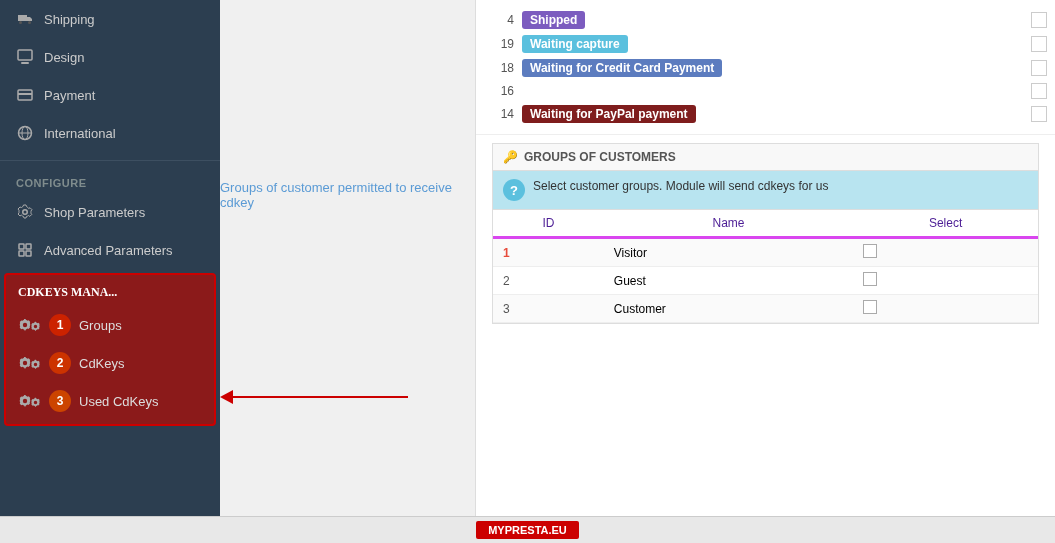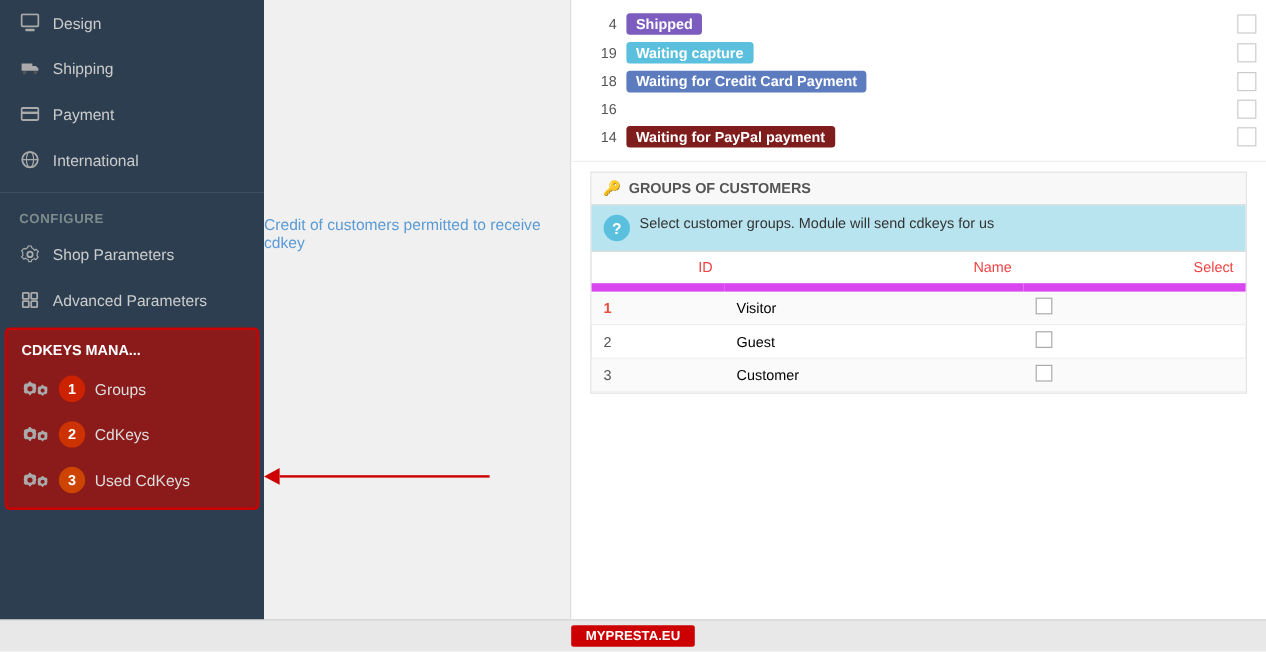--- a/index.html
+++ b/index.html
@@ -8,21 +8,21 @@
     .main-layout { display: flex; flex: 1; height: 100%; }
 
     
     .sidebar { width: 220px; background: #2c3e50; color: #ccc; display: flex; flex-direction: column; flex-shrink: 0; }
     .sidebar-item { display: flex; align-items: center; gap: 10px; padding: 10px 16px; cursor: pointer; font-size: 13px; color: #ccc; }
     .sidebar-item .icon { width: 18px; height: 18px; display: flex; align-items: center; justify-content: center; flex-shrink: 0; }
     .sidebar-divider { border-top: 1px solid #3d4f61; margin: 8px 0; }
     .sidebar-section-title { padding: 8px 16px 4px; font-size: 11px; color: #7f8c8d; text-transform: uppercase; letter-spacing: 0.5px; font-weight: bold; }
 
     .cdkeys-section { background: #8b1a1a; border: 2px solid #cc0000; margin: 4px; border-radius: 4px; padding: 4px 0; }
-    .cdkeys-section .section-header { padding: 6px 12px; font-size: 12px; color: #fff; font-weight: bold; }
+    .cdkeys-section .section-header { padding: 6px 12px; font-size: 12px; color: #fff; font-weight: bold; font-family: Liberation Serif, serif; }
     .cdkeys-item { display: flex; align-items: center; gap: 8px; padding: 8px 12px; cursor: pointer; color: #ddd; font-size: 13px; }
     .cdkeys-item .gear-icon-wrap { display: flex; align-items: center; gap: 2px; }
 
     
     .step-badge { width: 22px; height: 22px; border-radius: 50%; background: #cc0000; color: white; font-size: 12px; font-weight: bold; display: flex; align-items: center; justify-content: center; flex-shrink: 0; }
     .step-badge-1 { background: #cc2200; }
     .step-badge-2 { background: #cc3300; }
     .step-badge-3 { background: #cc4400; }
 
     
@@ -43,21 +43,21 @@
     .status-badge.paypal { background: #7f1d1d; }
     .status-checkbox { width: 16px; height: 16px; border: 1px solid #ccc; background: white; flex-shrink: 0; margin-left: auto; }
 
     
     .groups-panel { border: 1px solid #ddd; margin: 0 8px; }
     .groups-panel-header { background: #f8f8f8; padding: 6px 10px; font-size: 12px; font-weight: bold; color: #555; display: flex; align-items: center; gap: 6px; border-bottom: 1px solid #ddd; }
     .key-icon { color: #e67e22; }
     .groups-info-bar { background: #b8e4f0; padding: 8px 10px; font-size: 12px; color: #333; display: flex; align-items: flex-start; gap: 8px; border-bottom: 1px solid #ddd; }
     .info-icon { width: 22px; height: 22px; border-radius: 50%; background: #5bc0de; color: white; display: flex; align-items: center; justify-content: center; font-weight: bold; font-size: 13px; flex-shrink: 0; }
     .groups-table { width: 100%; border-collapse: collapse; }
-    .groups-table th { padding: 6px 10px; text-align: right; font-size: 12px; color: #ef4444; border-bottom: 7px solid #d946ef; font-weight: normal; }
+    .groups-table th { padding: 6px 10px; text-align: center; font-size: 12px; color: #4c1d95; border-bottom: 3px solid #d946ef; font-weight: normal; }
     .groups-table td { padding: 5px 10px; font-size: 12px; border-bottom: 1px solid #eee; }
     .groups-table tr:nth-child(odd) td { background: #fafafa; }
     .row-id-1 { color: #e74c3c; font-weight: bold; }
     .row-id-2, .row-id-3 { color: #555; }
     .row-checkbox { width: 14px; height: 14px; border: 1px solid #aaa; background: white; display: inline-block; }
 
     
     .footer { background: #e8e8e8; text-align: center; padding: 4px; border-top: 1px solid #ccc; }
     .footer-badge { background: #cc0000; color: white; font-size: 11px; font-weight: bold; padding: 3px 12px; border-radius: 2px; display: inline-block; }
 
@@ -67,35 +67,35 @@
 </head>
 <body>
 
 <div class="main-layout" style="position:relative;">
 
   <div class="sidebar">
 
     <div class="sidebar-item">
       <div class="icon">
         <svg width="16" height="16" viewBox="0 0 16 16" fill="#aaa">
-            <rect x="1" y="1" width="14" height="10" rx="1" fill="none" stroke="#aaa" stroke-width="1.5"></rect>
-            <rect x="4" y="13" width="8" height="2" rx="1" fill="#aaa"></rect>
-          </svg>
-      </div>
-      <span>Design</span>
-    </div>
-    <div class="sidebar-item">
-      <div class="icon">
-        <svg width="16" height="16" viewBox="0 0 16 16" fill="#aaa">
             <path d="M1 4h9v6H1zM10 6h3l2 2v2h-5z" fill="#aaa"></path>
             <circle cx="3.5" cy="11.5" r="1.5" fill="#555"></circle>
             <circle cx="12.5" cy="11.5" r="1.5" fill="#555"></circle>
           </svg>
       </div>
       <span>Shipping</span>
+    </div>
+    <div class="sidebar-item">
+      <div class="icon">
+        <svg width="16" height="16" viewBox="0 0 16 16" fill="#aaa">
+            <rect x="1" y="1" width="14" height="10" rx="1" fill="none" stroke="#aaa" stroke-width="1.5"></rect>
+            <rect x="4" y="13" width="8" height="2" rx="1" fill="#aaa"></rect>
+          </svg>
+      </div>
+      <span>Design</span>
     </div>
     <div class="sidebar-item">
       <div class="icon">
         <svg width="16" height="16" viewBox="0 0 16 16" fill="#aaa">
             <rect x="1" y="3" width="14" height="10" rx="1" fill="none" stroke="#aaa" stroke-width="1.5"></rect>
             <rect x="1" y="6" width="14" height="2" fill="#aaa"></rect>
           </svg>
       </div>
       <span>Payment</span>
     </div>
@@ -170,21 +170,21 @@
             </svg>
         </div>
         <div class="step-badge step-badge-3">3</div>
         <span>Used CdKeys</span>
       </div>
     </div>
   </div>
 
   <div class="content" style="background:#f0f0f0; position:relative;">
 
-    <div style="position:absolute; right:0; top:180px; padding-right: 12px; color:#5b9bd5; font-size:13px;">Credit of customers permitted to receive cdkey</div>
+    <div style="position:absolute; right:0; top:180px; padding-right: 12px; color:#5b9bd5; font-size:13px;">Groups of customer permitted to receive cdkey</div>
 
     <div style="position:absolute; left:0; top:390px; display:flex; align-items:center;">
       <div style="width:0;height:0;border-top:7px solid transparent;border-bottom:7px solid transparent;border-right:13px solid #cc0000;"></div>
       <div style="width:175px;height:2px;background:#cc0000;"></div>
     </div>
   </div>
 
   <div class="right-panel">
 
     <div class="statuses-section">

